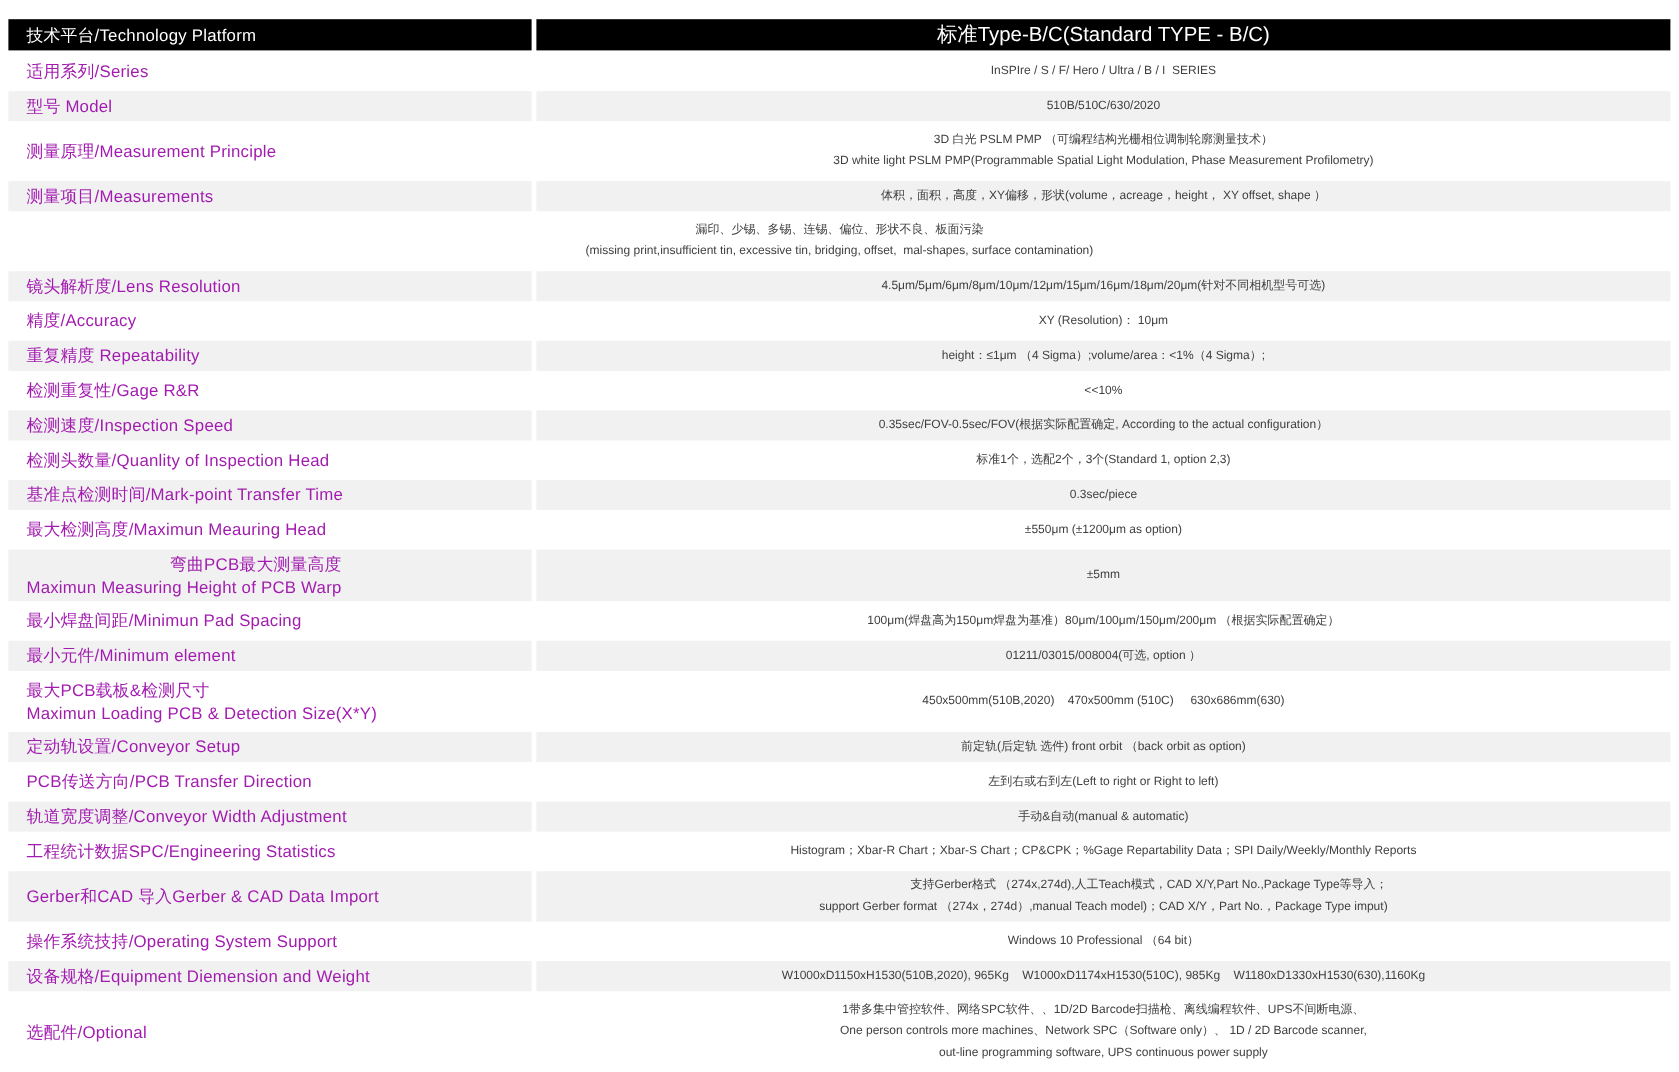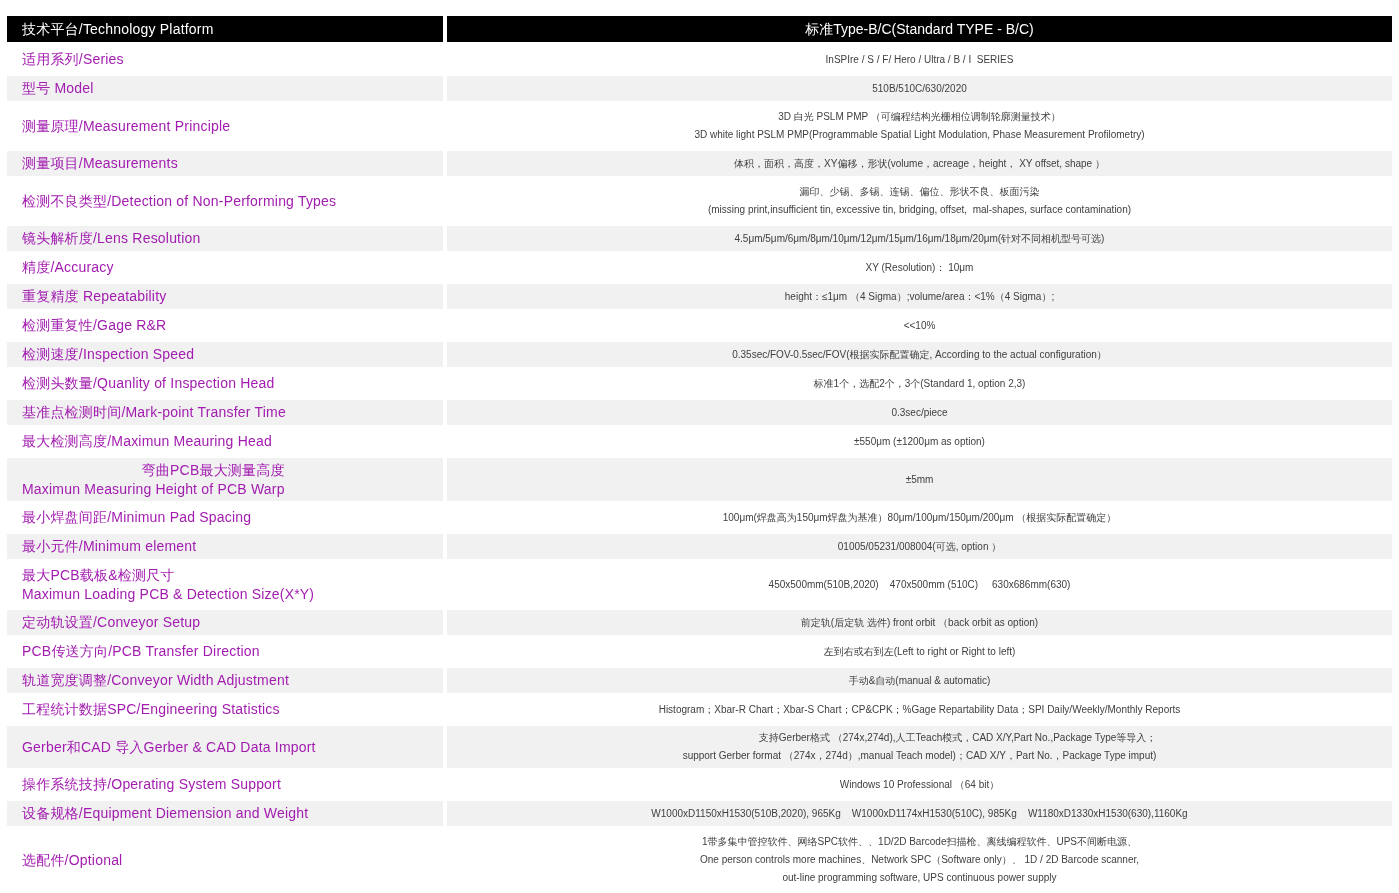--- a/index.html
+++ b/index.html
@@ -53,21 +53,21 @@
   .row.header-row { margin-bottom: 5px; }
   .row.header-row .cell {
     background: #000000;
     color: #ffffff;
     min-height: 26px;
   }
   .row.header-row .label-cell {
     font-size: 14px;
   }
   .row.header-row .value-cell {
-    font-size: 14px;
+    font-size: 17px;
   }
 </style>
 </head>
 <body>
 
 <div id="spec-table">
   <div class="row header-row">
     <div class="cell label-cell">技术平台/Technology Platform</div>
     <div class="cell value-cell">标准Type-B/C(Standard TYPE - B/C)</div>
   </div>
@@ -87,21 +87,20 @@
     <div class="cell value-cell">3D 白光 PSLM PMP （可编程结构光栅相位调制轮廓测量技术）
 3D white light PSLM PMP(Programmable Spatial Light Modulation, Phase Measurement Profilometry)</div>
   </div>
 
   <div class="row alt">
     <div class="cell label-cell">测量项目/Measurements</div>
     <div class="cell value-cell">体积，面积，高度，XY偏移，形状(volume，acreage，height， XY offset, shape ）</div>
   </div>
 
   <div class="row">
-    <div class="cell label-cell">检测不良类型/Detection of Non-Performing Types</div>
     <div class="cell value-cell">漏印、少锡、多锡、连锡、偏位、形状不良、板面污染
 (missing print,insufficient tin, excessive tin, bridging, offset,  mal-shapes, surface contamination)</div>
   </div>
 
   <div class="row alt">
     <div class="cell label-cell">镜头解析度/Lens Resolution</div>
     <div class="cell value-cell">4.5μm/5μm/6μm/8μm/10μm/12μm/15μm/16μm/18μm/20μm(针对不同相机型号可选)</div>
   </div>
 
   <div class="row">
@@ -145,21 +144,21 @@
     <div class="cell value-cell">±5mm</div>
   </div>
 
   <div class="row">
     <div class="cell label-cell">最小焊盘间距/Minimun Pad Spacing</div>
     <div class="cell value-cell">100μm(焊盘高为150μm焊盘为基准）80μm/100μm/150μm/200μm （根据实际配置确定）</div>
   </div>
 
   <div class="row alt">
     <div class="cell label-cell">最小元件/Minimum element</div>
-    <div class="cell value-cell">01005/05231/008004(可选, option ）</div>
+    <div class="cell value-cell">01211/03015/008004(可选, option ）</div>
   </div>
 
   <div class="row">
     <div class="cell label-cell">最大PCB载板&amp;检测尺寸
 Maximun Loading PCB &amp; Detection Size(X*Y)</div>
     <div class="cell value-cell">450x500mm(510B,2020)    470x500mm (510C)     630x686mm(630)</div>
   </div>
 
   <div class="row alt">
     <div class="cell label-cell">定动轨设置/Conveyor Setup</div>

